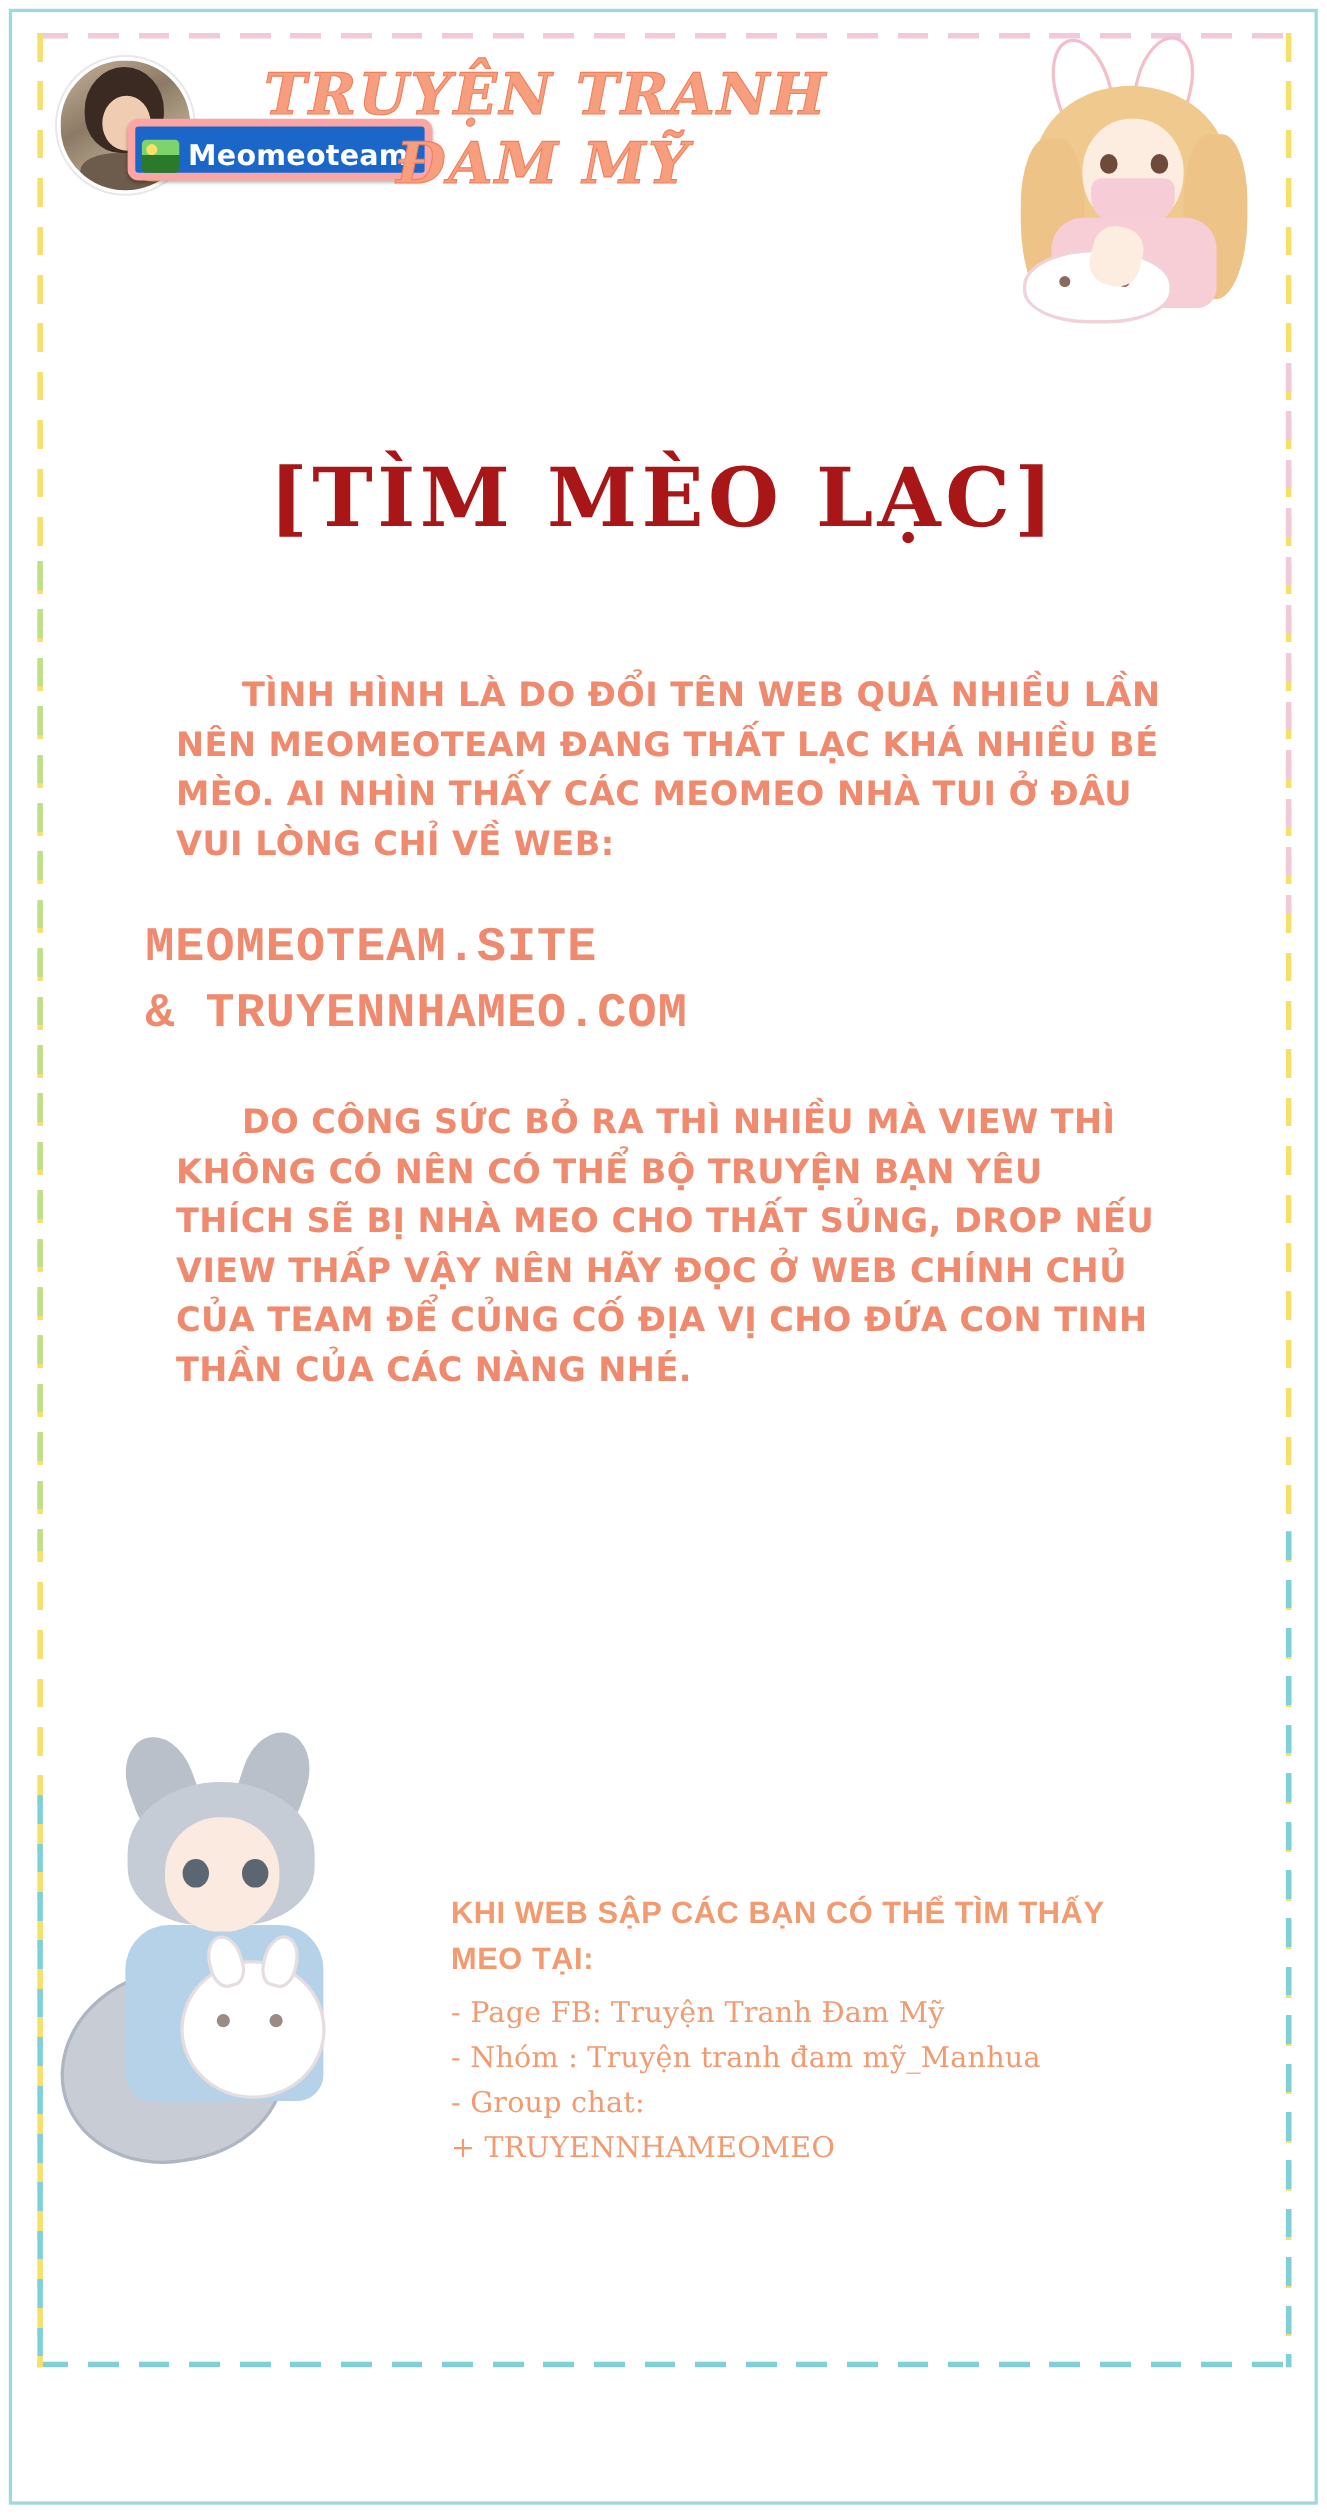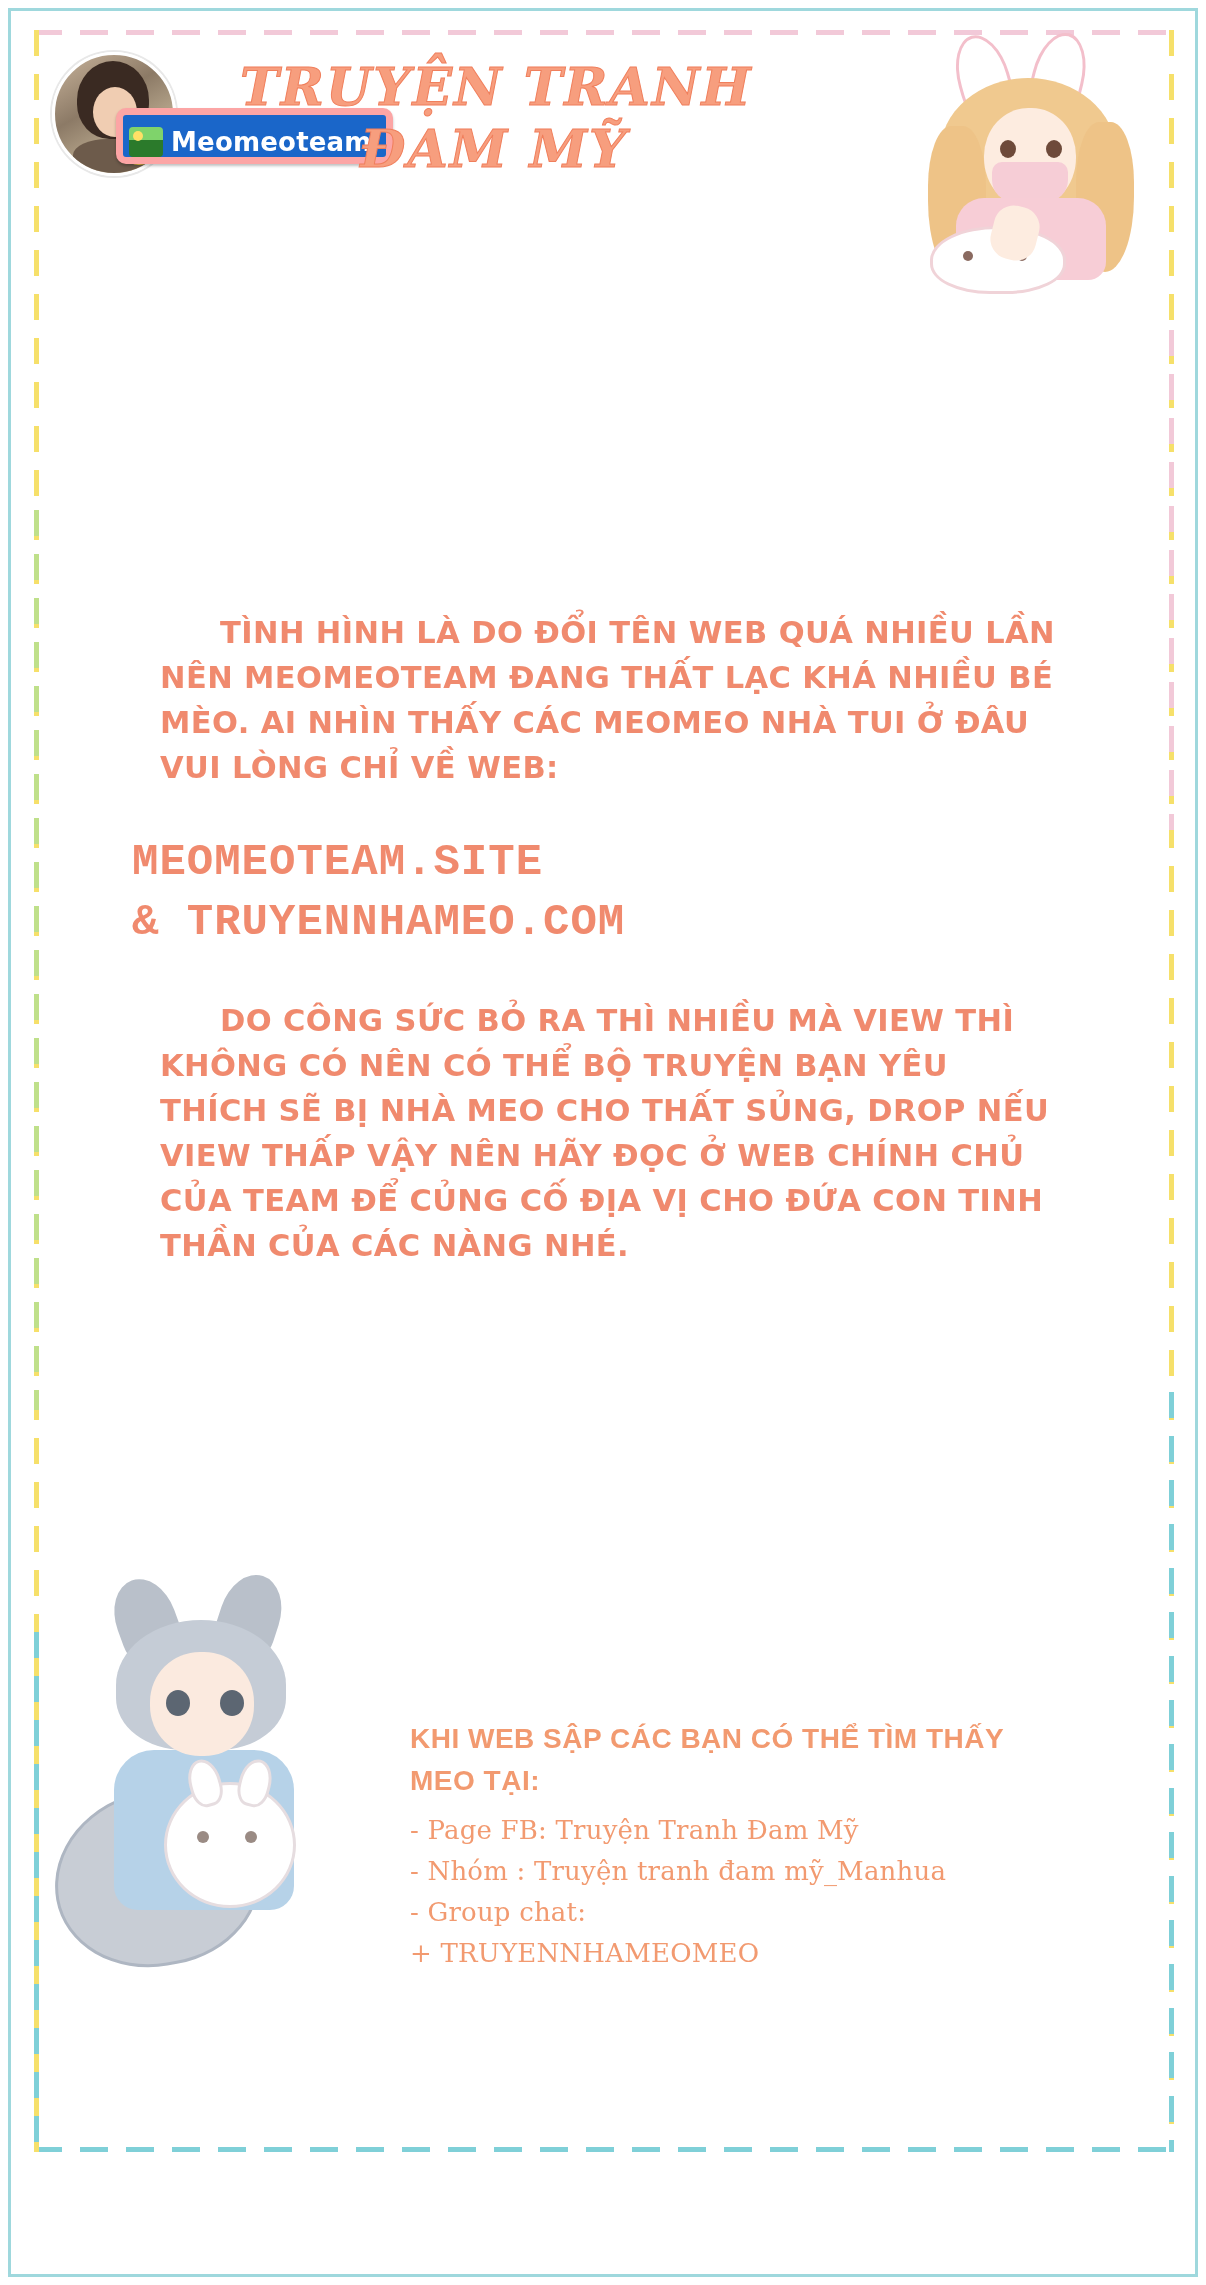--- a/index.html
+++ b/index.html
@@ -460,20 +460,21 @@
     <div class="ct-hair-side r"></div>
     <div class="ct-face"></div>
     <div class="ct-eye l"></div>
     <div class="ct-eye r"></div>
     <div class="ct-mask"></div>
     <div class="ct-body"></div>
     <div class="ct-bunny"></div>
     <div class="ct-arm"></div>
   </div>
 
+  <div class="title">[TÌM MÈO LẠC]</div>
 
   <div class="content">
     <p class="para indent">Tình hình là do đổi tên web quá nhiều lần nên Meomeoteam đang thất lạc khá nhiều bé mèo. Ai nhìn thấy các meomeo nhà tui ở đâu vui lòng chỉ về web:</p>
     <div class="sites">
       <div class="site-line">MEOMEOTEAM.SITE</div>
       <div class="site-line">&amp; TRUYENNHAMEO.COM</div>
     </div>
     <p class="para indent">Do công sức bỏ ra thì nhiều mà view thì không có nên có thể bộ truyện bạn yêu thích sẽ bị nhà meo cho thất sủng, drop nếu view thấp vậy nên hãy đọc ở web chính chủ của team để củng cố địa vị cho đứa con tinh thần của các nàng nhé.</p>
   </div>
 

